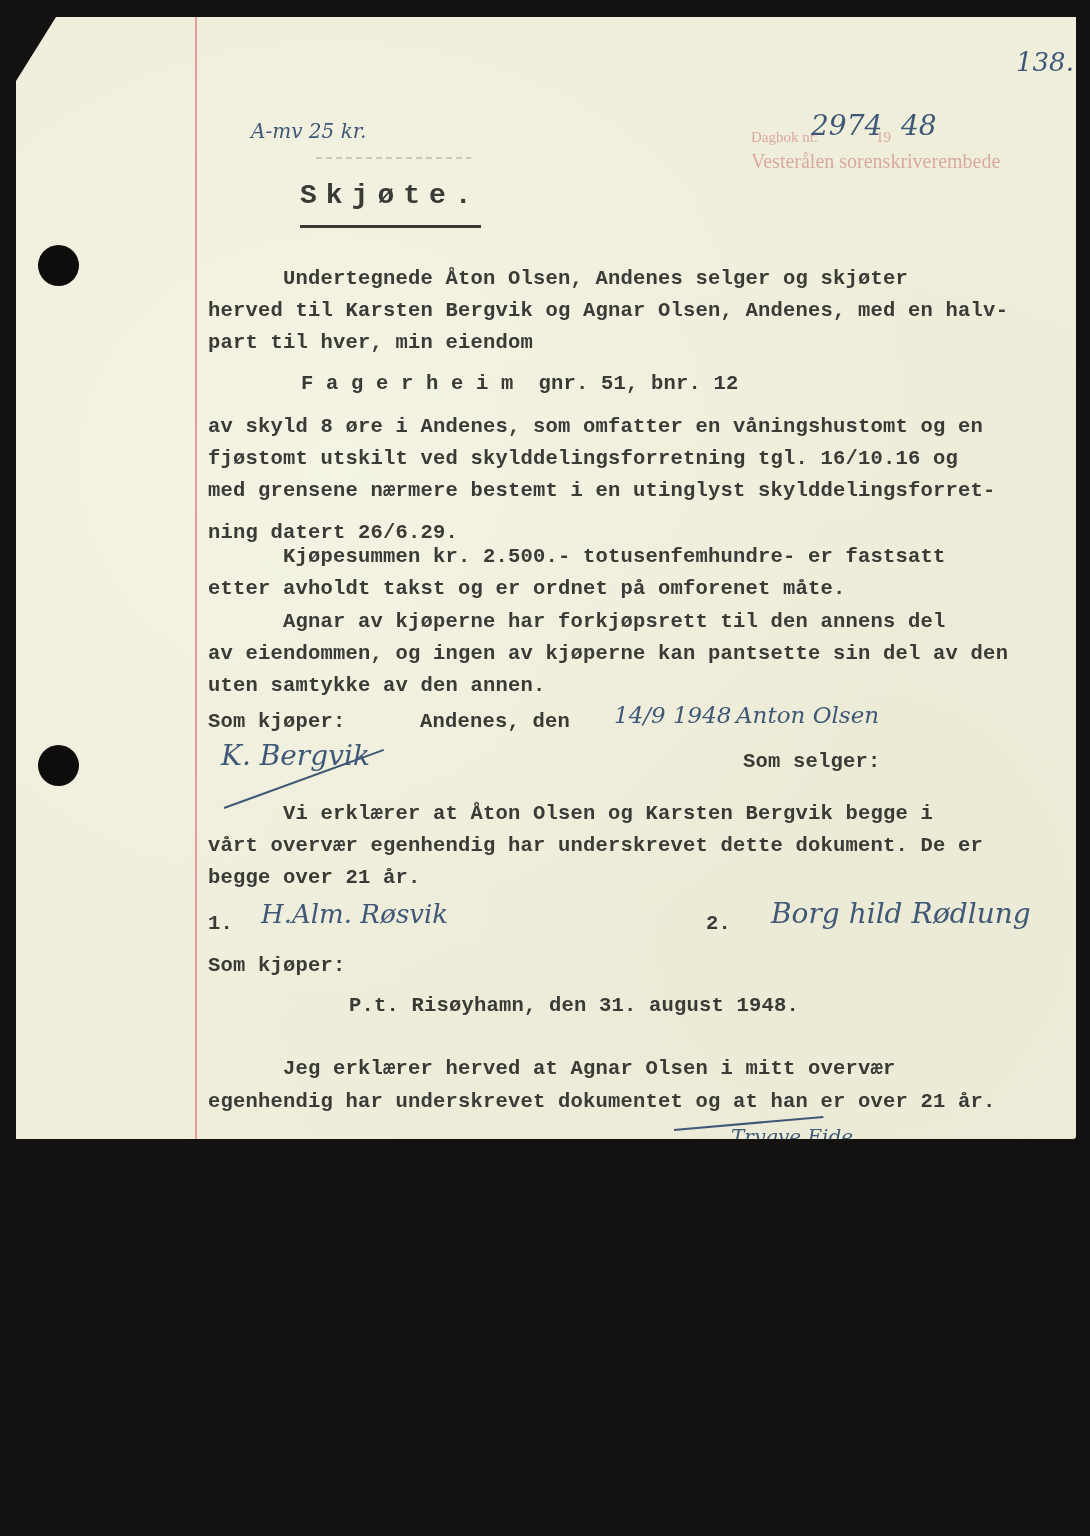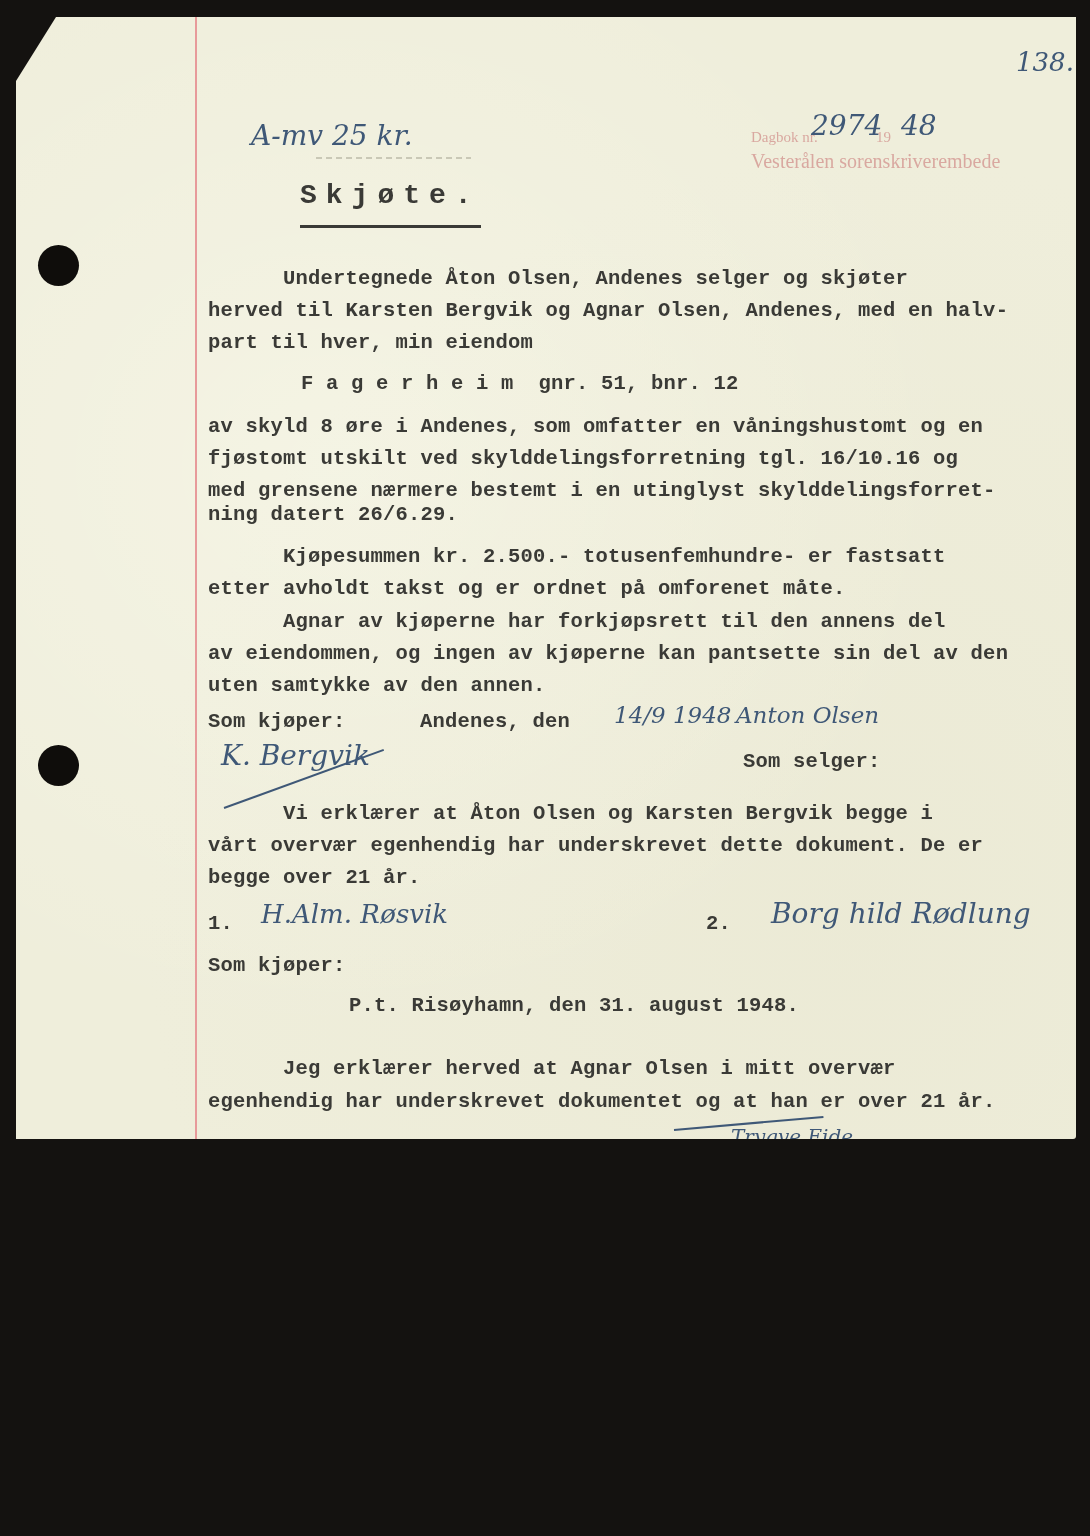--- a/index.html
+++ b/index.html
@@ -47,21 +47,21 @@
 </head>
 <body>
 
 <div class="page">
   <div class="margin-line"></div>
   <div class="hole" style="left:22px; top:228px;"></div>
   <div class="hole" style="left:22px; top:728px;"></div>
   <div class="hole" style="left:22px; top:1232px;"></div>
 
   <div class="hw" style="left:1000px; top:30px; font-size:26px;">138.</div>
-  <div class="hw" style="left:235px; top:102px; font-size:28px;font-style:italic;">A-mv 25 kr.</div>
+  <div class="hw" style="left:235px; top:102px; font-size:20px;font-style:italic;">A-mv 25 kr.</div>
 
   <div>
     <span class="stamp" style="left:735px; top:112px; font-size:15px;">Dagbok nr.</span>
     <span class="hw" style="left:795px; top:92px; font-size:28px;">2974</span>
     <span class="stamp" style="left:860px; top:112px; font-size:15px;">19</span>
     <span class="hw" style="left:885px; top:92px; font-size:28px;">48</span>
     <span class="stamp" style="left:735px; top:133px; font-size:20px;">Vesterålen sorenskriverembede</span>
   </div>
 
   <div class="faint-line" style="left:300px; top:140px; width:155px;"></div>
@@ -71,21 +71,21 @@
     <div class="t" style="left:192px; top:250px;">      Undertegnede Åton Olsen, Andenes selger og skjøter</div>
     <div class="t" style="left:192px; top:282px;">herved til Karsten Bergvik og Agnar Olsen, Andenes, med en halv-</div>
     <div class="t" style="left:192px; top:314px;">part til hver, min eiendom</div>
   </div>
   <div class="t" style="left:285px; top:355px;">F a g e r h e i m  gnr. 51, bnr. 12</div>
 
   <div>
     <div class="t" style="left:192px; top:398px;">av skyld 8 øre i Andenes, som omfatter en våningshustomt og en</div>
     <div class="t" style="left:192px; top:430px;">fjøstomt utskilt ved skylddelingsforretning tgl. 16/10.16 og</div>
     <div class="t" style="left:192px; top:462px;">med grensene nærmere bestemt i en utinglyst skylddelingsforret-</div>
-    <div class="t" style="left:192px; top:486px;">ning datert 26/6.29.</div>
+    <div class="t" style="left:192px; top:504px;">ning datert 26/6.29.</div>
   </div>
 
   <div>
     <div class="t" style="left:192px; top:528px;">      Kjøpesummen kr. 2.500.- totusenfemhundre- er fastsatt</div>
     <div class="t" style="left:192px; top:560px;">etter avholdt takst og er ordnet på omforenet måte.</div>
   </div>
 
   <div>
     <div class="t" style="left:192px; top:593px;">      Agnar av kjøperne har forkjøpsrett til den annens del</div>
     <div class="t" style="left:192px; top:625px;">av eiendommen, og ingen av kjøperne kan pantsette sin del av den</div>

